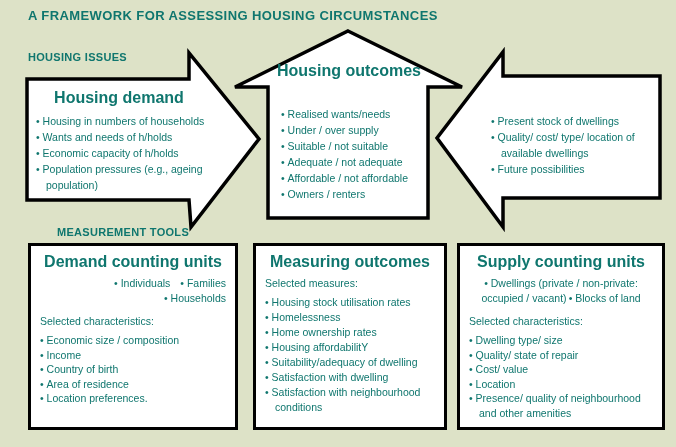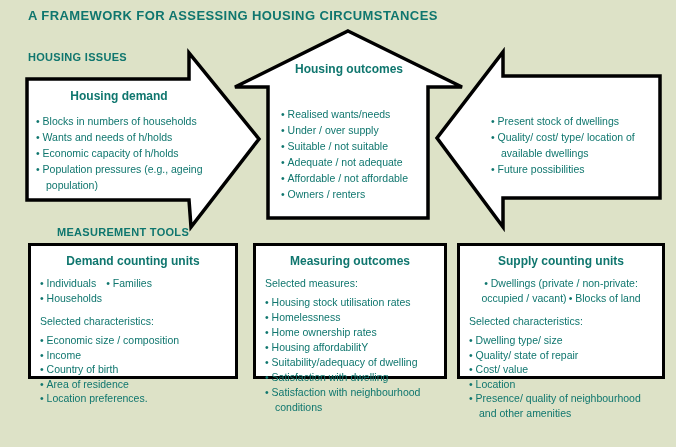--- a/index.html
+++ b/index.html
@@ -17,49 +17,49 @@
   }
   .section-label{
     position:absolute;
     font-size:11px;font-weight:bold;letter-spacing:.3px;
   }
   .label-issues{left:28px;top:51px;}
   .label-tools{left:25px;top:226px;padding-left:32px;}
   svg.shapes{position:absolute;left:0;top:0;}
   svg.shapes polygon{fill:#ffffff;stroke:#000000;stroke-width:3.5;stroke-linejoin:miter;}
   .box-title{
-    font-size:12px;font-weight:bold;text-align:center;margin:0;
+    font-size:16px;font-weight:bold;text-align:center;margin:0;
   }
   .abs{position:absolute;}
   ul.blist{
     list-style:none;margin:0;padding:0;
     font-size:10.5px;line-height:16px;
   }
   ul.blist li{padding-left:10px;text-indent:-10px;}
   ul.blist li::before{content:"\2022\00a0";}
   
   .demand-title{left:40px;top:89px;width:158px;}
   .demand-list{left:36px;top:113px;width:176px;}
   .outcomes-title{left:240px;top:62px;width:218px;}
   .outcomes-list{left:281px;top:106px;width:146px;}
   .supply-title{left:504px;top:90px;width:154px;}
   .supply-list{left:491px;top:113px;width:172px;}
   
   .tool-box{
-    position:absolute;top:243px;height:136px;
+    position:absolute;top:243px;height:187px;
     background:#ffffff;border:3.5px solid #000;
     box-sizing:border-box;
     padding:8px 9px 0 9px;
     font-size:10.5px;line-height:15px;
   }
   .tool-box .box-title{margin-bottom:7px;}
   .box-demand-units{left:28px;width:210px;}
   .box-measuring{left:253px;width:194px;}
   .box-supply-units{left:457px;width:208px;}
-  .units-center{text-align:left;margin-bottom:8px;}
+  .units-center{text-align:right;margin-bottom:8px;}
   .units-center .unit{white-space:nowrap;}
   .units-center .unit + .unit{margin-left:10px;}
   .units-flow{text-align:center;margin-bottom:8px;}
   .units-flow .unit + .unit{margin-left:2px;text-align:right;}
   .unit::before{content:"\2022\00a0";}
   .selected-label{margin:0 0 4px 0;}
   .tool-box ul.blist{line-height:14.5px;}
   .box-measuring ul.blist{line-height:15px;}
 </style>
 </head>
@@ -72,21 +72,21 @@
   <div class="section-label label-tools">MEASUREMENT TOOLS</div>
 
   <svg class="shapes" width="676" height="447" viewBox="0 0 676 447">
     <polygon points="27,79 189,79 189,53 259,139 191,227 189,200 27,200"></polygon>
     <polygon points="348,31 462,87 428,87 428,218 268,218 268,87 235,87"></polygon>
     <polygon points="660,76 660,198 503,198 503,227 437,138 503,52 503,76"></polygon>
   </svg>
 
   <h2 class="box-title abs demand-title">Housing demand</h2>
   <ul class="blist abs demand-list">
-    <li>Blocks in numbers of households</li>
+    <li>Housing in numbers of households</li>
     <li>Wants and needs of h/holds</li>
     <li>Economic capacity of h/holds</li>
     <li>Population pressures (e.g., ageing population)</li>
   </ul>
 
   <h2 class="box-title abs outcomes-title">Housing outcomes</h2>
   <ul class="blist abs outcomes-list">
     <li>Realised wants/needs</li>
     <li>Under / over supply</li>
     <li>Suitable / not suitable</li>

